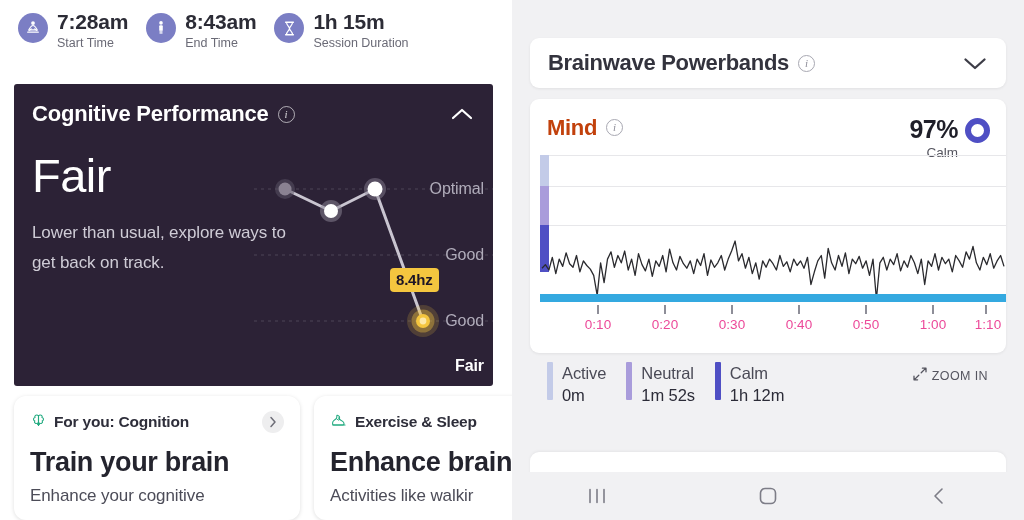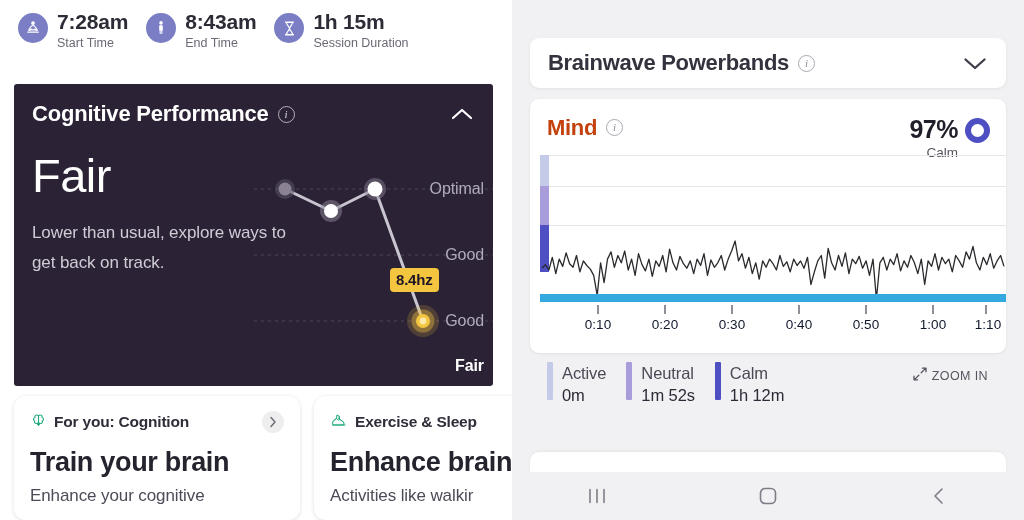--- a/index.html
+++ b/index.html
@@ -207,21 +207,21 @@
   .scale-seg { width: 9px; }
   #eeg-svg { position: absolute; left: 10px; top: 0; }
   #calm-band {
     position: absolute; left: 10px; top: 141px; width: 466px; height: 8px;
     background: #34a9e0;
   }
   .tickmark {
     position: absolute; width: 1.5px; height: 9px; background: #8e8e98;
   }
   .xtick-label {
-    position: absolute; font-size: 13.5px; color: #0f172a;
+    position: absolute; font-size: 13.5px; color: #ec4899;
     transform: translateX(-50%); white-space: nowrap;
   }
 
   #legend-row {
     position: absolute; left: 18px; top: 362px;
     width: 476px; height: 48px;
     display: flex; align-items: flex-start; padding-left: 17px;
   }
   .legend-item { display: flex; margin-right: 20px; }
   .legend-swatch { width: 6px; height: 38px; border-radius: 1px; margin-right: 9px; flex: none; }

